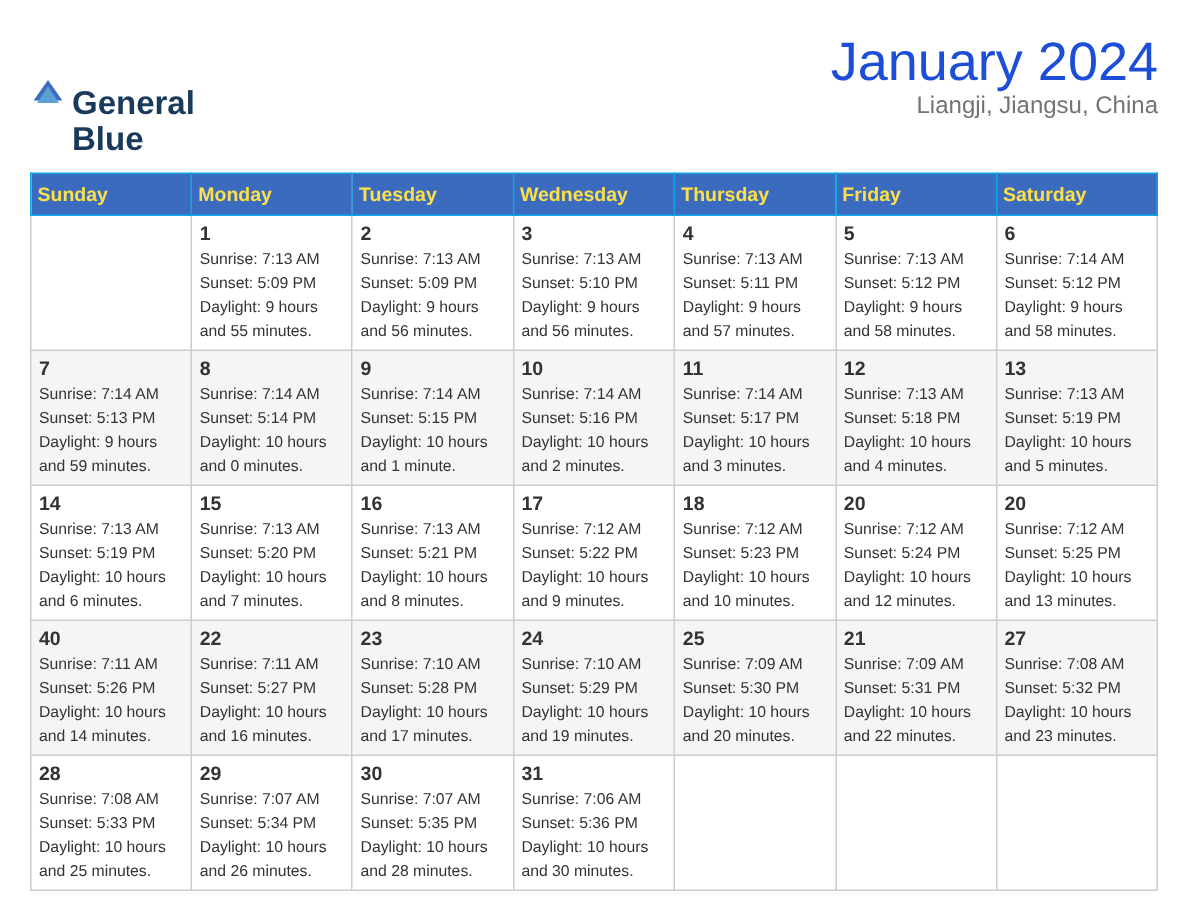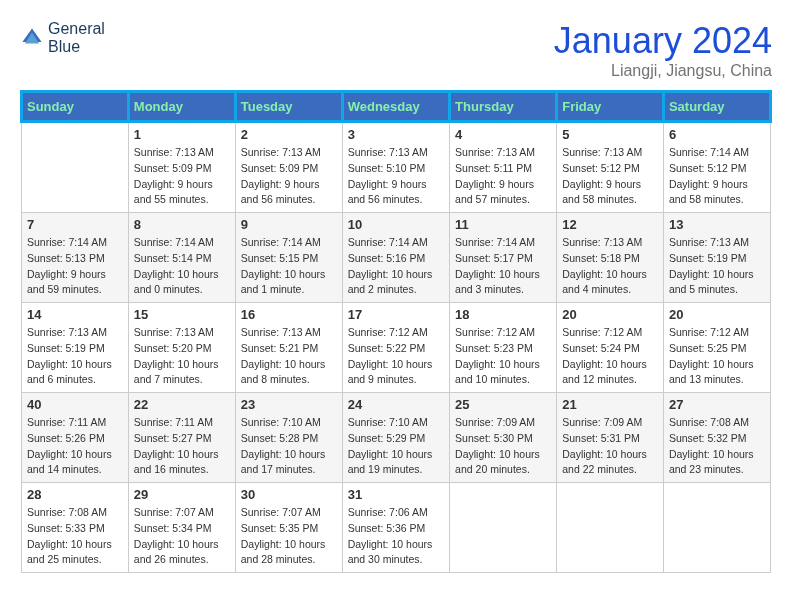--- a/index.html
+++ b/index.html
@@ -15,24 +15,25 @@
       justify-content: space-between;
       align-items: flex-start;
       margin-bottom: 10px;
     }
     .logo {
       display: flex;
       align-items: center;
       gap: 4px;
     }
     .logo-text {
-      font-size: 16px;
-      font-weight: normal;
+      font-size: 22px;
+      font-weight: bold;
       color: #1a3a5c;
       line-height: 1.1;
+      margin-top: 37px;
     }
     .logo-text span {
       display: block;
     }
     .logo-icon {
       width: 24px;
       height: 24px;
     }
     .title-block {
       text-align: right;
@@ -46,26 +47,26 @@
       font-size: 16px;
       color: #737373;
     }
     .calendar-table {
       width: 100%;
       border-collapse: collapse;
       font-size: 11px;
     }
     .calendar-table th {
       background-color: #3a6bbf;
-      color: #86efac;
+      color: #fde047;
       padding: 6px 4px;
       text-align: left;
       font-size: 13px;
       font-weight: bold;
-      border: 3px solid #0ea5e9;
+      border: 1px solid #0ea5e9;
     }
     .calendar-table td {
       border: 1px solid #ccc;
       vertical-align: top;
       padding: 4px 5px;
       width: 108px;
       min-height: 80px;
       background: #fff;
     }
     .calendar-table tr:nth-child(even) td {

